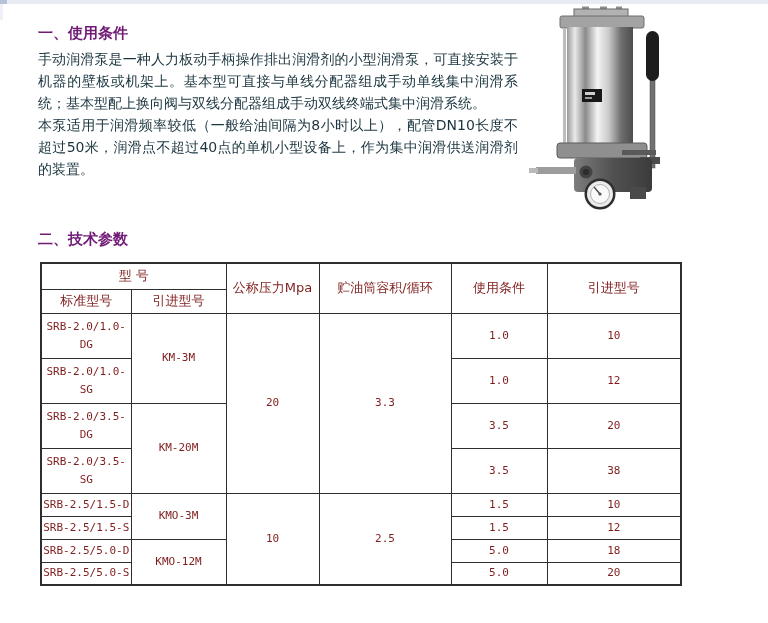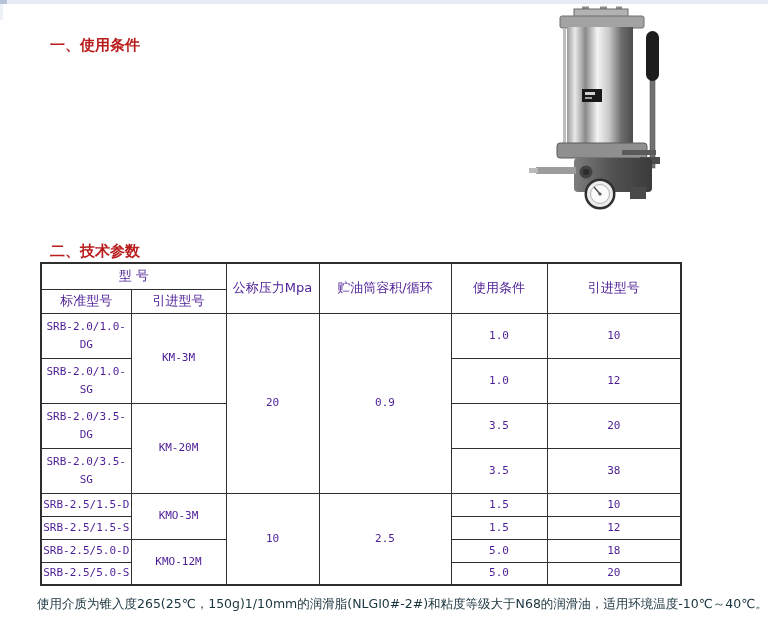--- a/index.html
+++ b/index.html
@@ -5,33 +5,33 @@
   * { box-sizing: border-box; }
   html,body { margin:0; padding:0; background:#fff; }
   .page {
     position:relative; width:768px; height:623px; background:#ffffff;
     font-family:"DejaVu Sans", sans-serif; color:#1a343e; overflow:hidden;
   }
   .top-strip { position:absolute; top:0; left:0; width:768px; height:4px; background:#e7ecf4; }
   .left-strip { position:absolute; top:0; left:0; width:3px; height:20px; background:#eef2f8; }
   .corner-dot { position:absolute; top:0; left:0; width:7px; height:4px; background:#b6c2d8; }
 
-  .sec-title { position:absolute; left:38px; margin:12px; font-size:15px; font-weight:bold; color:#b91c1c; }
+  .sec-title { position:absolute; left:38px; margin:0; font-size:15px; font-weight:bold; color:#701a75; }
   .sec1-title { top:24px; }
   .sec2-title { top:230px;text-align:center; }
 
   .bodytext { position:absolute; left:38px; top:48px; width:480px; font-size:14px; line-height:22px; text-align:justify; }
   .bodytext p { margin:0; }
 
   .pump { position:absolute; left:522px; top:6px; width:150px; height:210px; }
 
   table.spec {
     position:absolute; left:40px; top:262px; width:640px;
     border-collapse:collapse; table-layout:fixed;
-    border:2px solid #2e2e2e; font-size:13px; color:#4c1d95;
+    border:2px solid #2e2e2e; font-size:13px; color:#7f1d1d;
   }
   table.spec th, table.spec td {
     border:1px solid #2e2e2e; text-align:center; vertical-align:middle;
     padding:0 1px; font-weight:normal; overflow:hidden;
   }
   tr.hrow1 { height:26px; }
   tr.hrow2 { height:24px; }
   tr.tall  { height:45px; }
   tr.short { height:23px; }
   .mono { font-family:"DejaVu Sans Mono", monospace; font-size:11px; line-height:18px; }
@@ -44,20 +44,24 @@
 </head>
 <body>
 
 <div class="page">
   <div class="top-strip"></div>
   <div class="left-strip"></div>
   <div class="corner-dot"></div>
 
   <h2 class="sec-title sec1-title">一、使用条件</h2>
 
+  <div class="bodytext">
+    <p>手动润滑泵是一种人力板动手柄操作排出润滑剂的小型润滑泵，可直接安装于机器的壁板或机架上。基本型可直接与单线分配器组成手动单线集中润滑系统；基本型配上换向阀与双线分配器组成手动双线终端式集中润滑系统。</p>
+    <p>本泵适用于润滑频率较低（一般给油间隔为8小时以上），配管DN10长度不超过50米，润滑点不超过40点的单机小型设备上，作为集中润滑供送润滑剂的装置。</p>
+  </div>
 
   <div class="pump">
     <svg viewBox="0 0 150 210" width="150" height="210">
       <defs>
         <linearGradient id="chrome" x1="0" y1="0" x2="1" y2="0">
           <stop offset="0" stop-color="#9a9a9a"></stop>
           <stop offset="0.12" stop-color="#e9e9e9"></stop>
           <stop offset="0.28" stop-color="#8a8a8a"></stop>
           <stop offset="0.46" stop-color="#f4f4f4"></stop>
           <stop offset="0.63" stop-color="#cacaca"></stop>
@@ -136,21 +140,21 @@
       <tr class="hrow2">
         <th>标准型号</th>
         <th>引进型号</th>
       </tr>
     </thead>
     <tbody>
       <tr class="tall">
         <td class="mono">SRB-2.0/1.0-DG</td>
         <td class="mono" rowspan="2">KM-3M</td>
         <td class="mono" rowspan="4">20</td>
-        <td class="mono" rowspan="4">0.9</td>
+        <td class="mono" rowspan="4">3.3</td>
         <td class="mono">1.0</td>
         <td class="mono">10</td>
       </tr>
       <tr class="tall">
         <td class="mono">SRB-2.0/1.0-SG</td>
         <td class="mono">1.0</td>
         <td class="mono">12</td>
       </tr>
       <tr class="tall">
         <td class="mono">SRB-2.0/3.5-DG</td>
@@ -183,14 +187,13 @@
         <td class="mono">18</td>
       </tr>
       <tr class="short">
         <td class="mono">SRB-2.5/5.0-S</td>
         <td class="mono">5.0</td>
         <td class="mono">20</td>
       </tr>
     </tbody>
   </table>
 
-  <p class="footnote">使用介质为锥入度265(25℃，150g)1/10mm的润滑脂(NLGI0#-2#)和粘度等级大于N68的润滑油，适用环境温度-10℃～40℃。</p>
 </div>
 
 </body></html>

